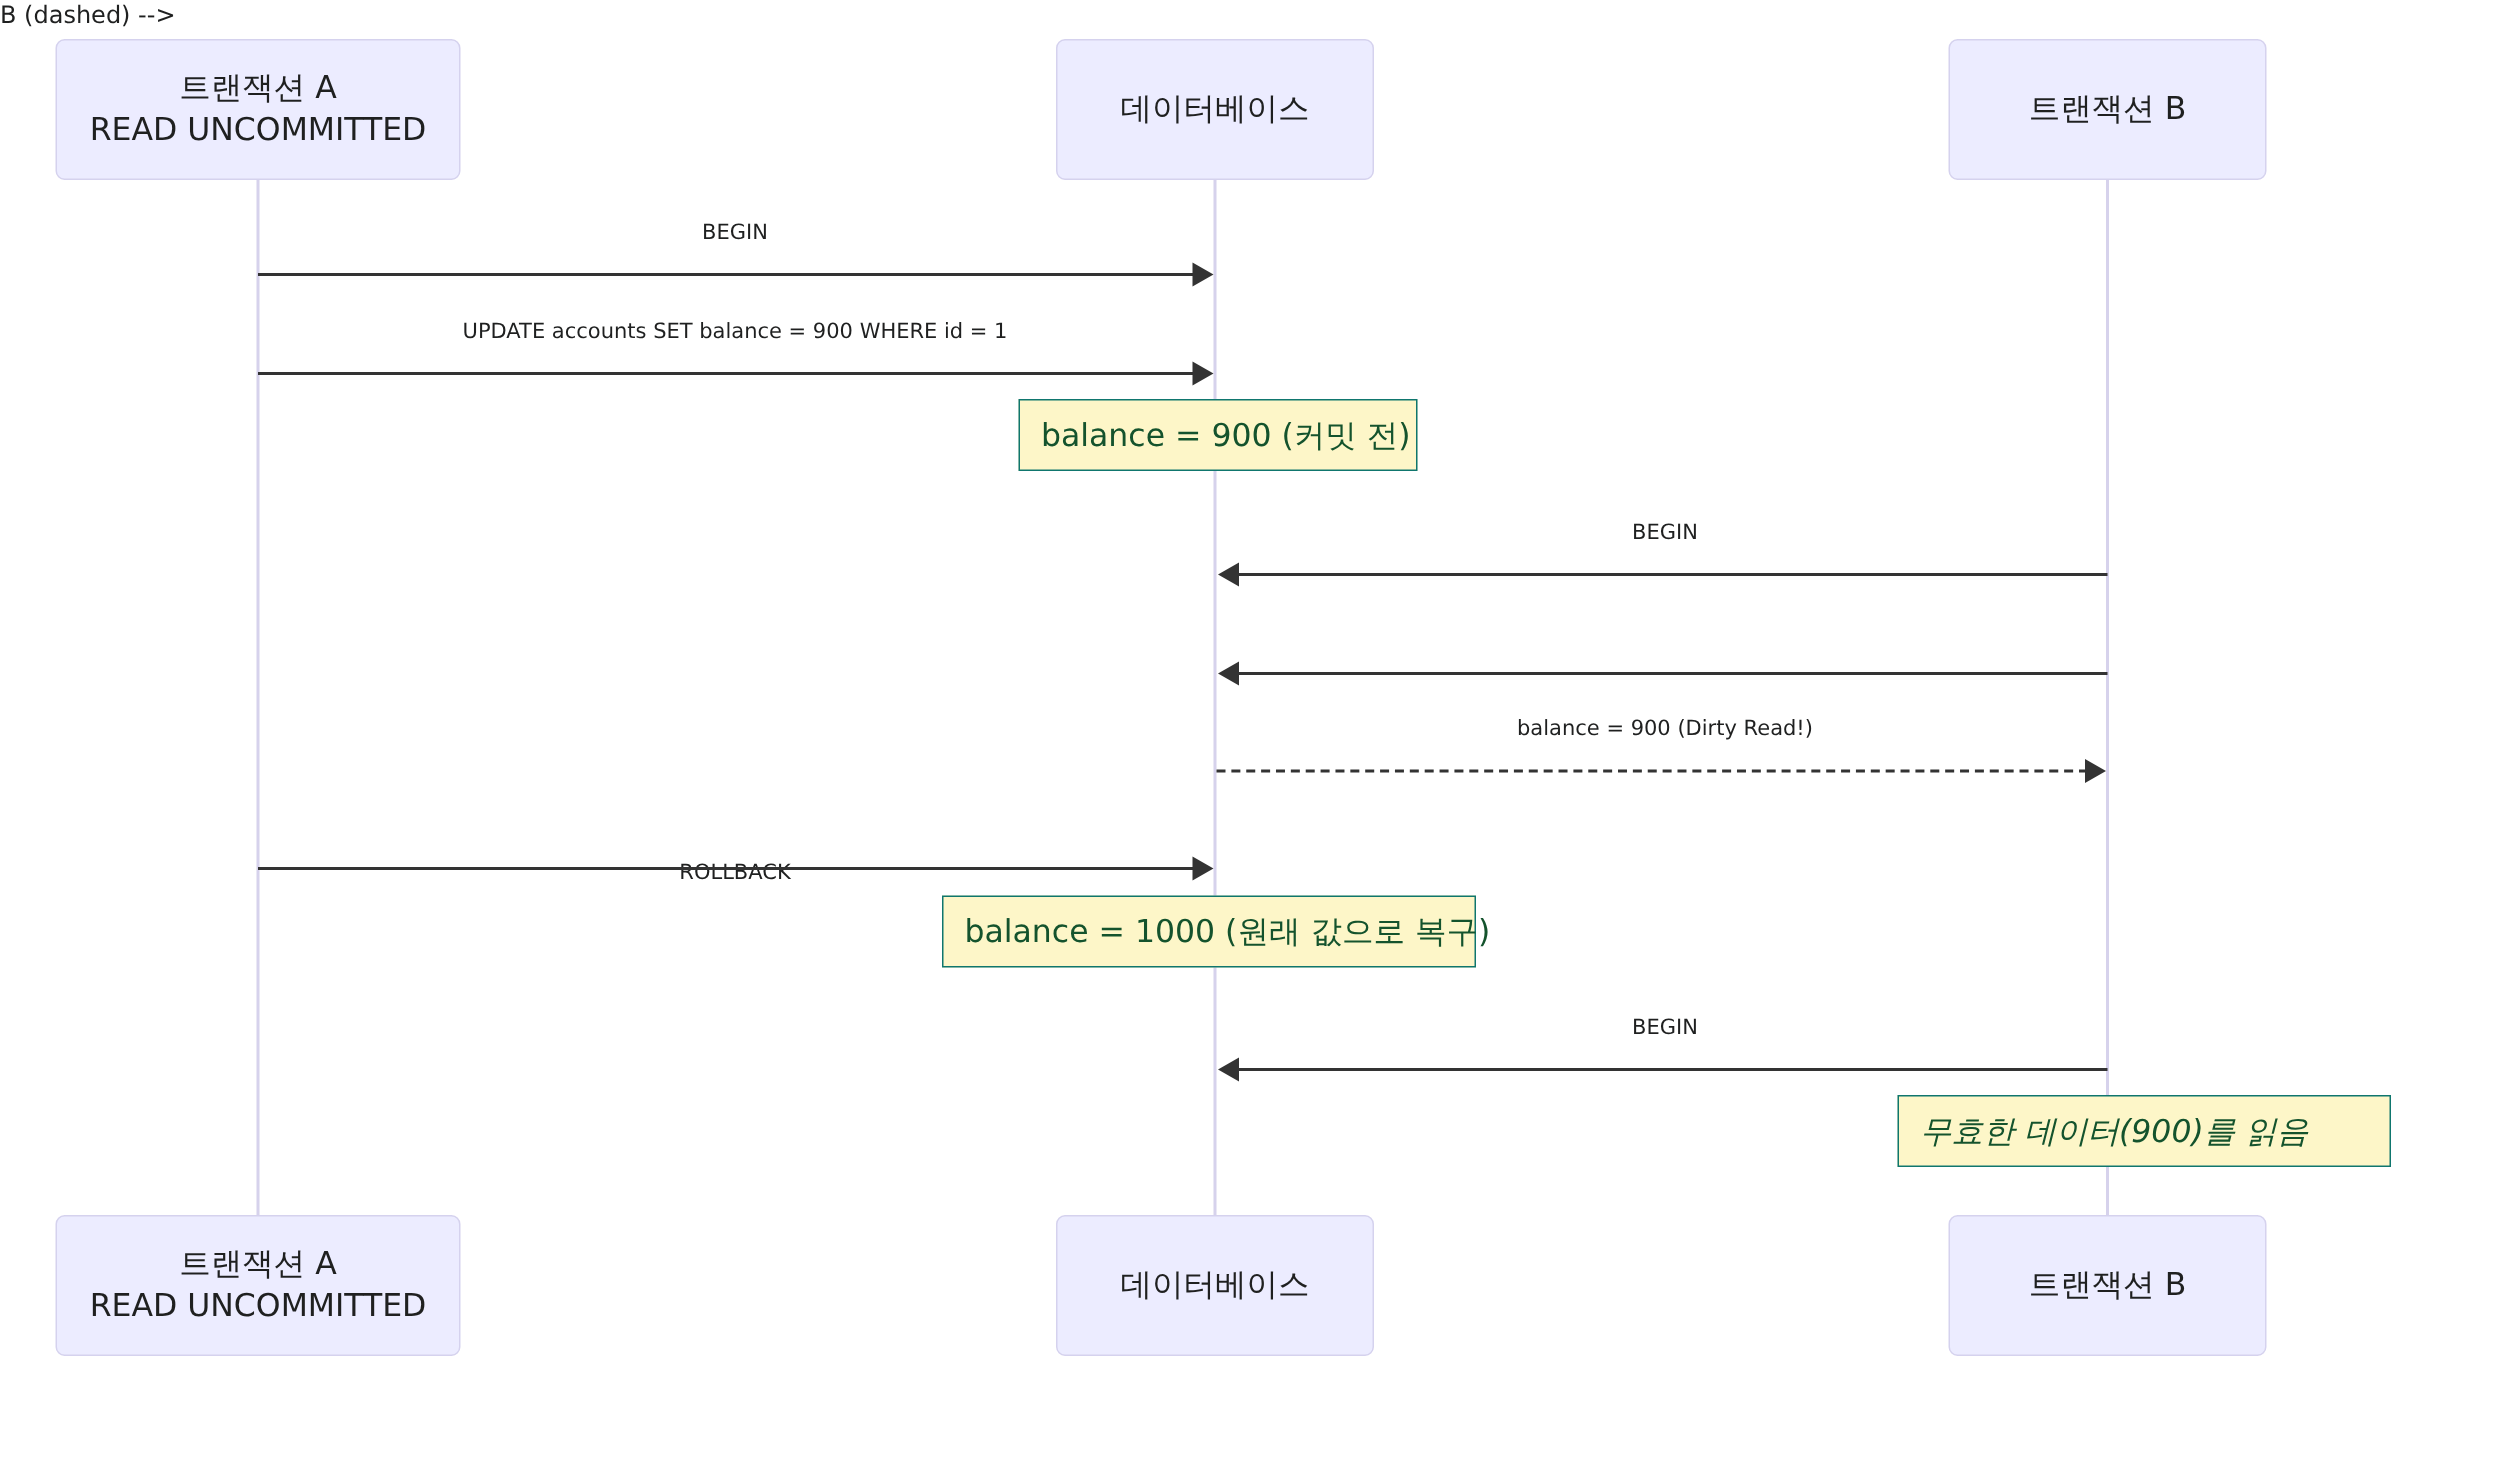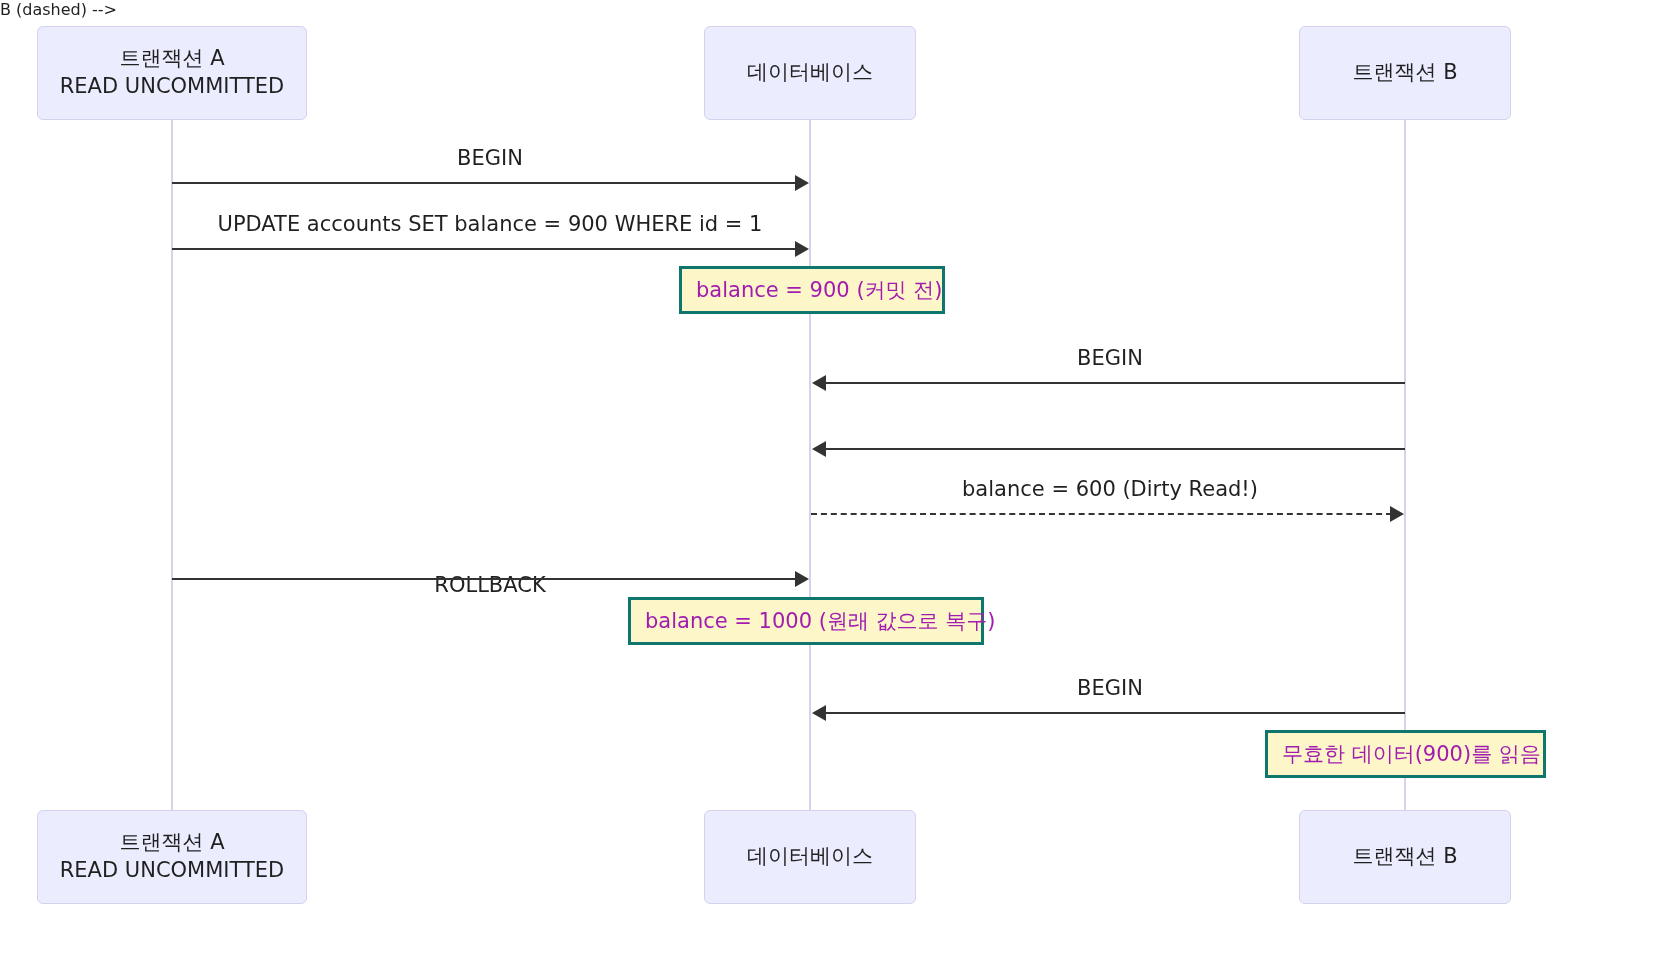--- a/index.html
+++ b/index.html
@@ -34,21 +34,21 @@
     justify-content: center;
     text-align: center;
     font-size: 21px;
     line-height: 1.33;
     color: #1f2020;
     white-space: pre-line;
     padding: 4px 10px;
   }
   .msg-label {
     position: absolute;
-    font-size: 21px;
+    font-size: 14px;
     line-height: 1;
     color: #1f2020;
     text-align: center;
     white-space: nowrap;
     transform: translateX(-50%);
   }
   .msg-line {
     position: absolute;
     height: 0;
     border-top: 2px solid #333333;
@@ -66,24 +66,24 @@
   .arrow-head.right {
     border-left: 14px solid #333333;
   }
   .arrow-head.left {
     border-right: 14px solid #333333;
   }
   .note {
     position: absolute;
     box-sizing: border-box;
     background: #fdf6c8;
-    border: 3px solid #0f766e;
+    border: 1px solid #0f766e;
     font-size: 21px;
     line-height: 1;
-    color: #a21caf;
+    color: #14532d;
     display: flex;
     align-items: center;
     justify-content: flex-start;
     padding: 0 14px;
     white-space: nowrap;
   }
 </style>
 </head>
 <body>
 
@@ -116,39 +116,39 @@
   
   <div class="msg-label" style="left:1110px; top:348px;">BEGIN</div>
   <div class="msg-line" style="left:826px; top:382px; width:579px;"></div>
   <div class="arrow-head left" style="left:812px; top:375px;"></div>
 
   
   <div class="msg-line" style="left:826px; top:448px; width:579px;"></div>
   <div class="arrow-head left" style="left:812px; top:441px;"></div>
 
    B (dashed) --&gt;
-  <div class="msg-label" style="left:1110px; top:479px;">balance = 600 (Dirty Read!)</div>
+  <div class="msg-label" style="left:1110px; top:479px;">balance = 900 (Dirty Read!)</div>
   <div class="msg-line dashed" style="left:811px; top:513px; width:581px;"></div>
   <div class="arrow-head right" style="left:1390px; top:506px;"></div>
 
   
   <div class="msg-label" style="left:490px; top:544px;margin-top:31px;">ROLLBACK</div>
   <div class="msg-line" style="left:172px; top:578px; width:625px;"></div>
   <div class="arrow-head right" style="left:795px; top:571px;"></div>
 
   
   <div class="note" style="left:628px; top:597px; width:356px; height:48px;">balance = 1000 (원래 값으로 복구)</div>
 
   
   <div class="msg-label" style="left:1110px; top:678px;">BEGIN</div>
   <div class="msg-line" style="left:826px; top:712px; width:579px;"></div>
   <div class="arrow-head left" style="left:812px; top:705px;"></div>
 
   
-  <div class="note" style="left:1265px; top:730px; width:281px; height:48px;">무효한 데이터(900)를 읽음</div>
+  <div class="note" style="left:1265px; top:730px; width:329px; height:48px;font-style:italic;">무효한 데이터(900)를 읽음</div>
 
   
   <div class="actor-box" style="left:37px; top:810px; width:270px; height:94px;">트랜잭션 A
 READ UNCOMMITTED</div>
   <div class="actor-box" style="left:704px; top:810px; width:212px; height:94px;">데이터베이스</div>
   <div class="actor-box" style="left:1299px; top:810px; width:212px; height:94px;">트랜잭션 B</div>
 
 </div>
 
 </body></html>

